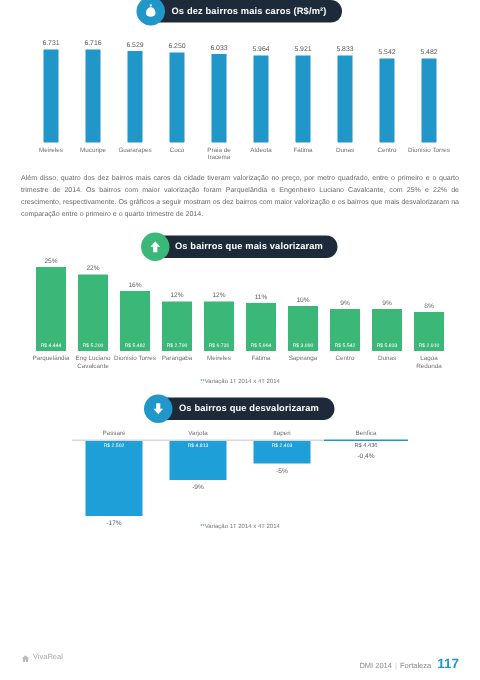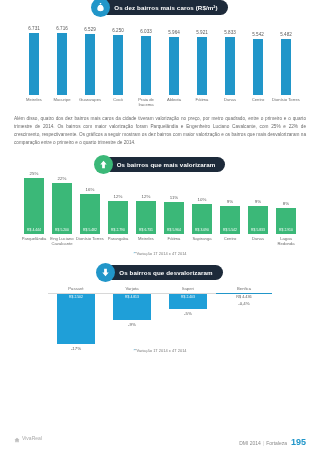--- a/index.html
+++ b/index.html
@@ -375,15 +375,15 @@
       <svg width="6" height="6" viewBox="0 0 24 24">
           <path fill="#bdbdbd" d="M12 3L2 12h3v9h6v-6h2v6h6v-9h3z"></path>
         </svg>
     </span>
     <span class="brand-name">VivaReal</span>
   </div>
   <div class="foot-right">
     <span>DMI 2014</span>
     <span class="sep">|</span>
     <span>Fortaleza</span>
-    <span class="page-num">195</span>
+    <span class="page-num">117</span>
   </div>
 </div>
 
 </body></html>

